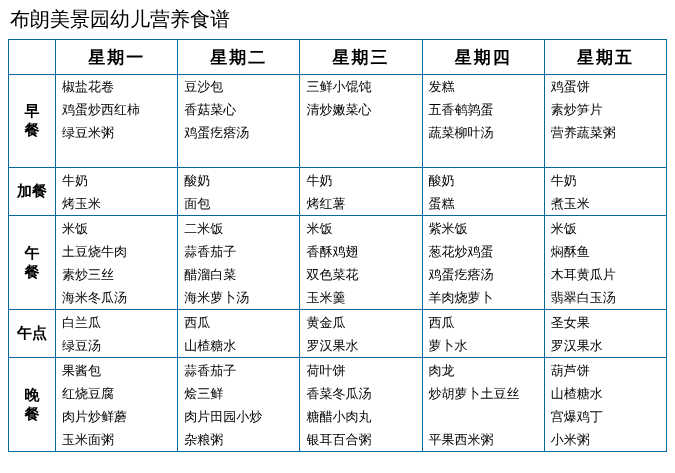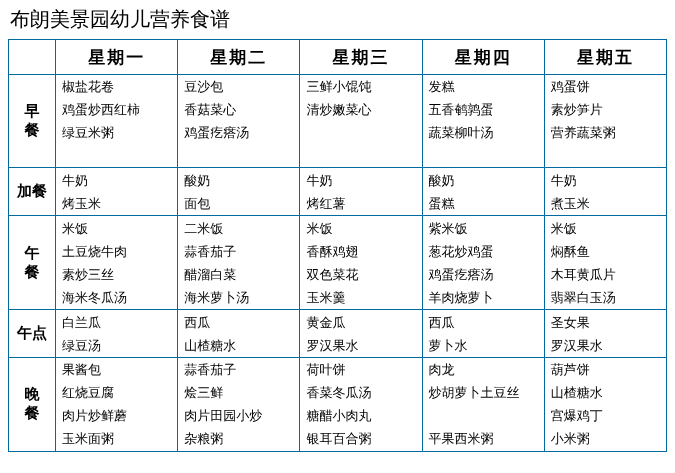--- a/index.html
+++ b/index.html
@@ -90,21 +90,21 @@
     text-overflow: clip;
   }
   .dish-list li.empty {
     color: transparent;
   }
   
   tr.r-breakfast td { height: 92px; }
   tr.r-snack td { height: 47px; }
   tr.r-lunch td { height: 93px; }
   tr.r-afternoon td { height: 47px; }
-  tr.r-dinner td { height: 93px; font-family: Liberation Mono, monospace; }
+  tr.r-dinner td { height: 93px; }
   tr.r-breakfast .dish-list li { line-height: 23px; height: 23px; }
   tr.r-snack .dish-list li { line-height: 23px; height: 23px; }
 </style>
 </head>
 <body>
 
 <div class="page">
 
   <div class="header">
     <div class="doc-title">布朗美景园幼儿营养食谱</div>

